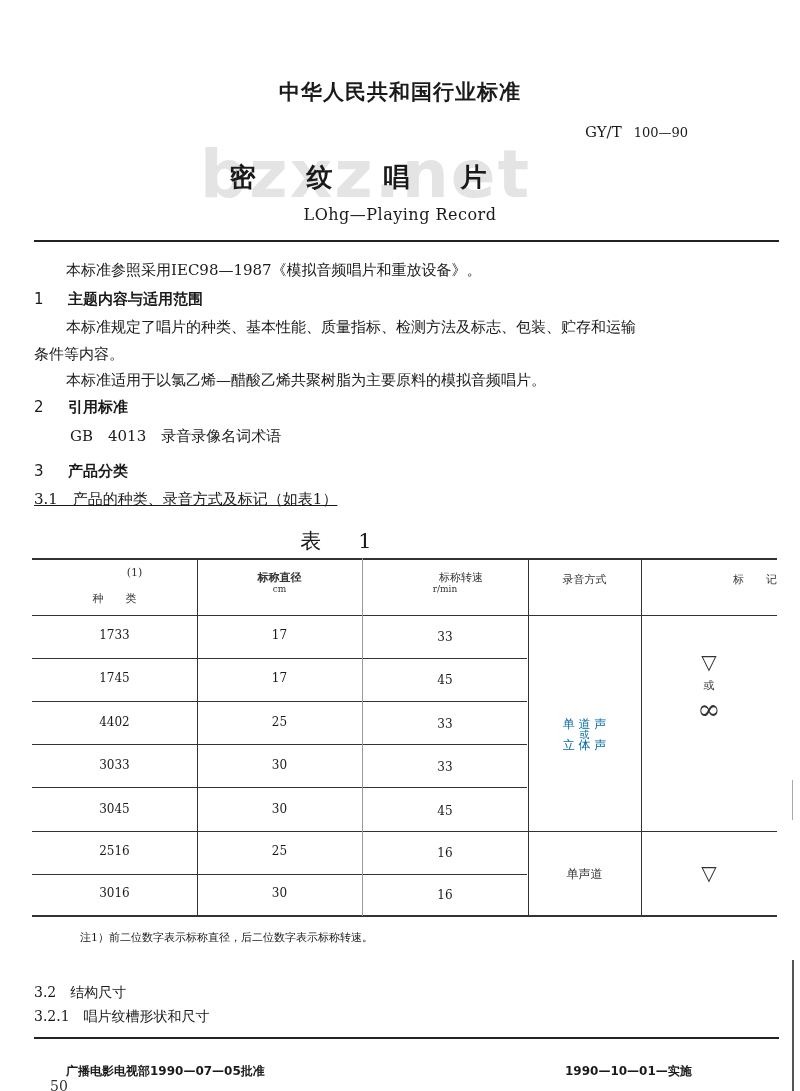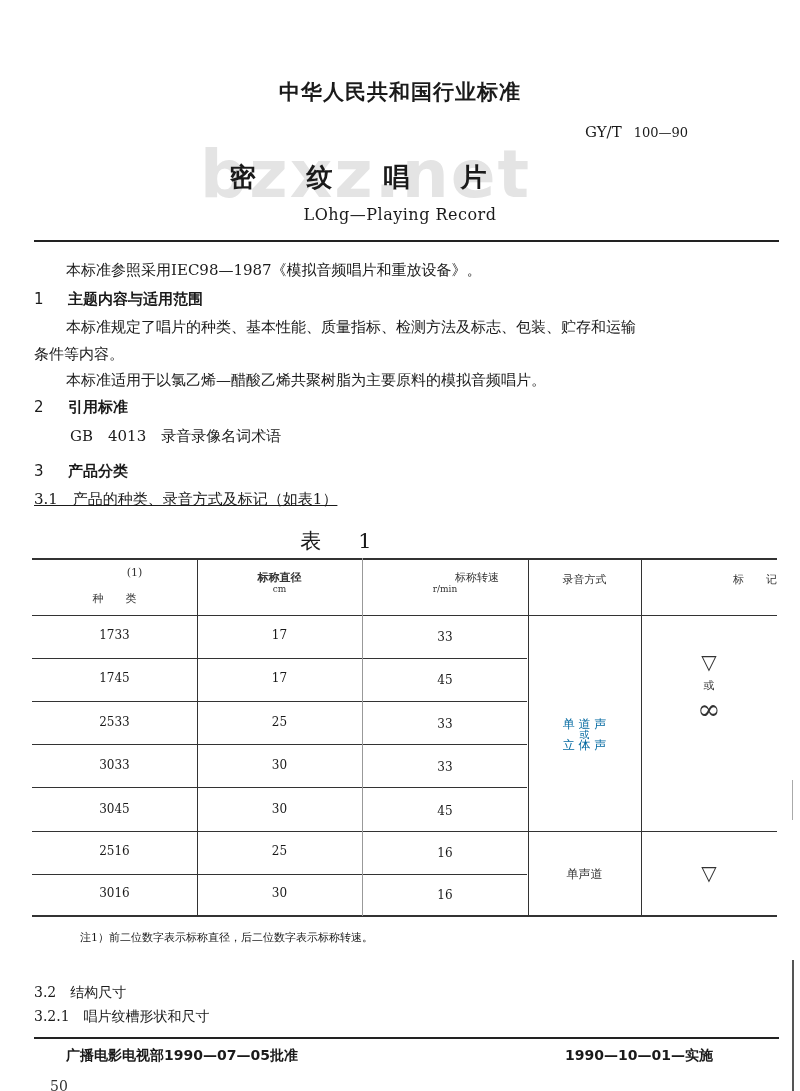--- a/index.html
+++ b/index.html
@@ -35,21 +35,21 @@
   .tabcap { left: 0; width: 680px; top: 527px; text-align: center; font-size: 21px; letter-spacing: 8px; }
 
   
   .tbl { left: 32px; top: 558px; width: 745px; height: 358px; }
   .hline { position: absolute; left: 0; height: 1px; background: #333; }
   .vline { position: absolute; top: 0; width: 1px; background: #333; }
   .cell { position: absolute; text-align: center; font-size: 12px; font-family: "DejaVu Serif", serif; }
   .hdr { font-size: 11px; color: #333; }
   .mark { font-size: 20px; }
   .note { left: 80px; top: 930px; font-size: 11px; }
-  .footer { font-family: "DejaVu Sans", "Liberation Sans", sans-serif; font-weight: bold; font-size: 14px; }
+  .footer { font-family: "DejaVu Sans", "Liberation Sans", sans-serif; font-weight: bold; font-size: 12px; margin-top: 16px; }
   .pgnum { left: 50px; top: 1078px; font-size: 14px; color: #333; }
   .scanline { left: 792px; width: 2px; background: #555; }
 </style>
 </head>
 <body>
 
 <div class="abs watermark">bzxz.net</div>
 
 <div class="abs agency z1">中华人民共和国行业标准</div>
 <div class="abs stdcode z1">
@@ -94,37 +94,37 @@
 
   <div class="vline" style="left:165px; height:358px;"></div>
   <div class="vline" style="left:330px; height:358px; background:#999;"></div>
   <div class="vline" style="left:496px; height:358px;"></div>
   <div class="vline" style="left:609px; height:358px;"></div>
 
   <div class="cell hdr" style="left:0; width:165px; top:8px; text-indent:40px;">(1)</div>
   <div class="cell hdr" style="left:0; width:165px; top:33px;">种　　类</div>
   <div class="cell hdr" style="left:165px; width:165px; top:12px;font-weight:bold;">标称直径</div>
   <div class="cell hdr" style="left:165px; width:165px; top:26px; font-size:9px;">cm</div>
-  <div class="cell hdr" style="left:344px; width:166px; top:12px;padding-left:18px;">标称转速</div>
+  <div class="cell hdr" style="left:328px; width:166px; top:12px;padding-left:18px;">标称转速</div>
   <div class="cell hdr" style="left:330px; width:166px; top:26px; font-size:9px;">r/min</div>
   <div class="cell hdr" style="left:496px; width:113px; top:14px;">录音方式</div>
   <div class="cell hdr" style="left:609px; width:136px; top:14px;text-align:right;">标　　记</div>
 
   <div>
     <div class="cell" style="left:0; width:165px; top:70px;">1733</div>
     <div class="cell" style="left:165px; width:165px; top:70px;">17</div>
     <div class="cell" style="left:330px; width:166px; top:72px;">33</div>
   </div>
   <div>
     <div class="cell" style="left:0; width:165px; top:113px;">1745</div>
     <div class="cell" style="left:165px; width:165px; top:113px;">17</div>
     <div class="cell" style="left:330px; width:166px; top:115px;">45</div>
   </div>
   <div>
-    <div class="cell" style="left:0; width:165px; top:157px;">2533</div>
+    <div class="cell" style="left:0; width:165px; top:157px;">4402</div>
     <div class="cell" style="left:165px; width:165px; top:157px;">25</div>
     <div class="cell" style="left:330px; width:166px; top:159px;">33</div>
   </div>
   <div>
     <div class="cell" style="left:0; width:165px; top:200px;">3033</div>
     <div class="cell" style="left:165px; width:165px; top:200px;">30</div>
     <div class="cell" style="left:330px; width:166px; top:202px;">33</div>
   </div>
   <div>
     <div class="cell" style="left:0; width:165px; top:244px;">3045</div>

